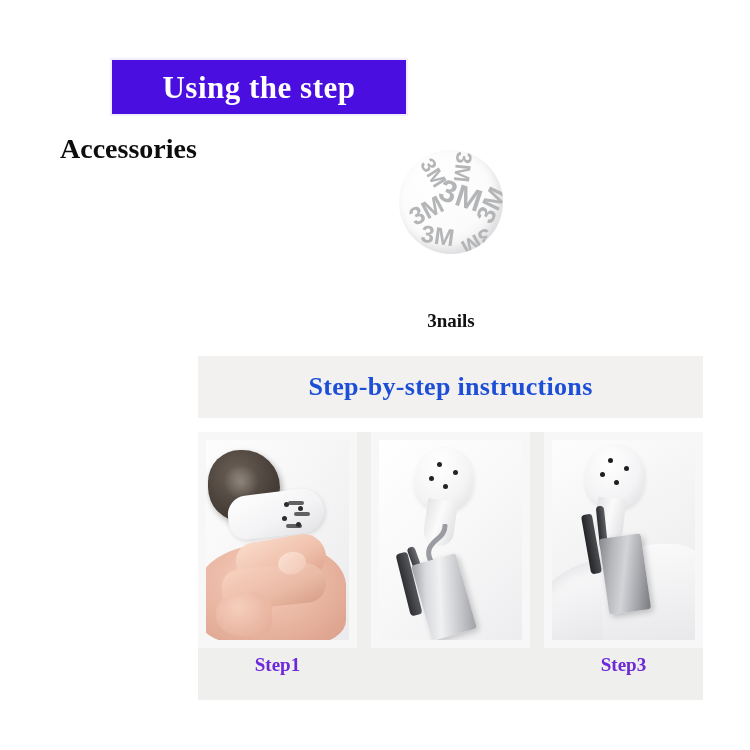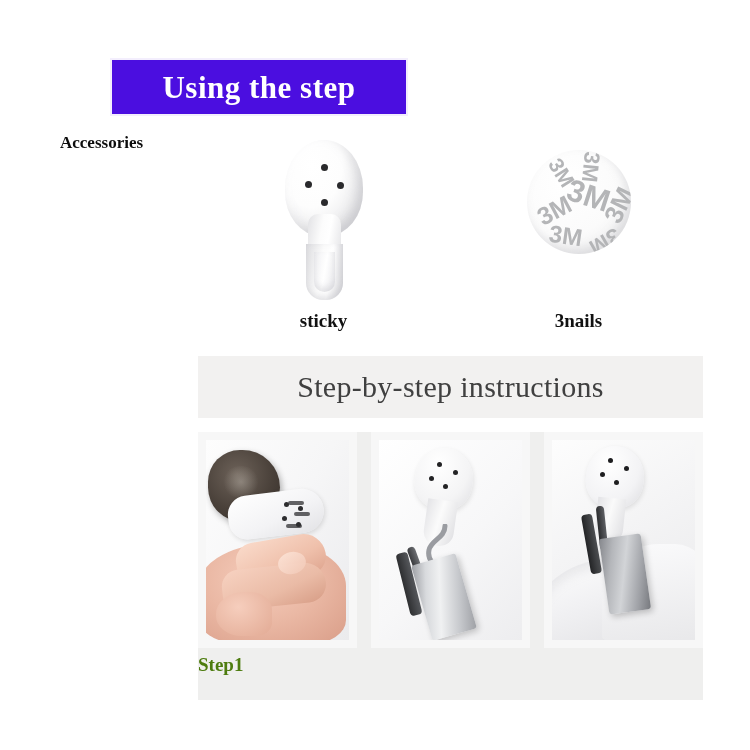--- a/index.html
+++ b/index.html
@@ -36,21 +36,21 @@
     letter-spacing: 0.5px;
     line-height: 1;
     font-family: "Liberation Serif", "DejaVu Serif", serif;
   }
 
   
   .accessories-label {
     position: absolute;
     left: 60px;
     top: 133px;
-    font-size: 17px;
+    font-size: 28px;
     font-weight: bold;
     color: #0d0d0d;
   }
 
   
   .accessories-row {
     position: absolute;
     left: 196px;
     top: 140px;
     width: 510px;
@@ -249,23 +249,23 @@
     left: 0;
     top: 0;
     width: 505px;
     height: 62px;
     background: #f2f1f0;
     display: flex;
     align-items: center;
     justify-content: center;
   }
   .panel-header-text {
-    font-size: 30px;
-    font-weight: normal;
-    color: #404040;
+    font-size: 26px;
+    font-weight: bold;
+    color: #1d4ed8;
     letter-spacing: 0.3px;
   }
   .panel-gap {
     position: absolute;
     left: 0;
     top: 62px;
     width: 505px;
     height: 14px;
     background: #ffffff;
   }
@@ -298,23 +298,24 @@
     position: absolute;
     left: 0;
     top: 292px;
     width: 505px;
     height: 40px;
     display: flex;
     justify-content: space-between;
   }
   .step-caption {
     width: 159px;
+    text-align: center;
     font-size: 19px;
     font-weight: bold;
-    color: #4d7c0f;
+    color: #6d28d9;
     line-height: 34px;
   }
 
   
   .p1-wall {
     position: absolute; left: 0; top: 0; width: 143px; height: 200px;
     background: linear-gradient(120deg, #fdfdfd 0%, #f6f6f7 50%, #ebebed 100%);
   }
   .p1-dark {
     position: absolute; left: 2px; top: 10px; width: 72px; height: 72px;
@@ -489,35 +490,20 @@
 <div class="page">
 
   <div class="title-banner">
     <span class="title-banner-text">Using the step</span>
   </div>
 
   <div class="accessories-label">Accessories</div>
 
   <div class="accessories-row">
 
-    <div class="acc-cell">
-      <div class="acc-art">
-        <div class="hook">
-          <div class="hook-head"></div>
-          <div class="hole h-top"></div>
-          <div class="hole h-left"></div>
-          <div class="hole h-right"></div>
-          <div class="hole h-bottom"></div>
-          <div class="hook-neck"></div>
-          <div class="hook-arm"></div>
-          <div class="hook-lip"></div>
-        </div>
-      </div>
-      <div class="acc-caption">sticky</div>
-    </div>
 
 
     <div class="acc-cell">
       <div class="acc-art">
         <div class="pad">
           <span class="pad-mark pm1">3M</span>
           <span class="pad-mark pm2">3M</span>
           <span class="pad-mark pm3">3M</span>
           <span class="pad-mark pm4">3M</span>
           <span class="pad-mark pm5">3M</span>
@@ -592,17 +578,18 @@
           <div class="p3-clip-arm"></div>
           <div class="p3-clip-arm2"></div>
           <div class="p3-clip"></div>
         </div>
       </div>
 
     </div>
 
     <div class="steps-captions">
       <div class="step-caption">Step1</div>
+      <div class="step-caption">Step3</div>
     </div>
 
   </div>
 
 </div>
 
 </body></html>

